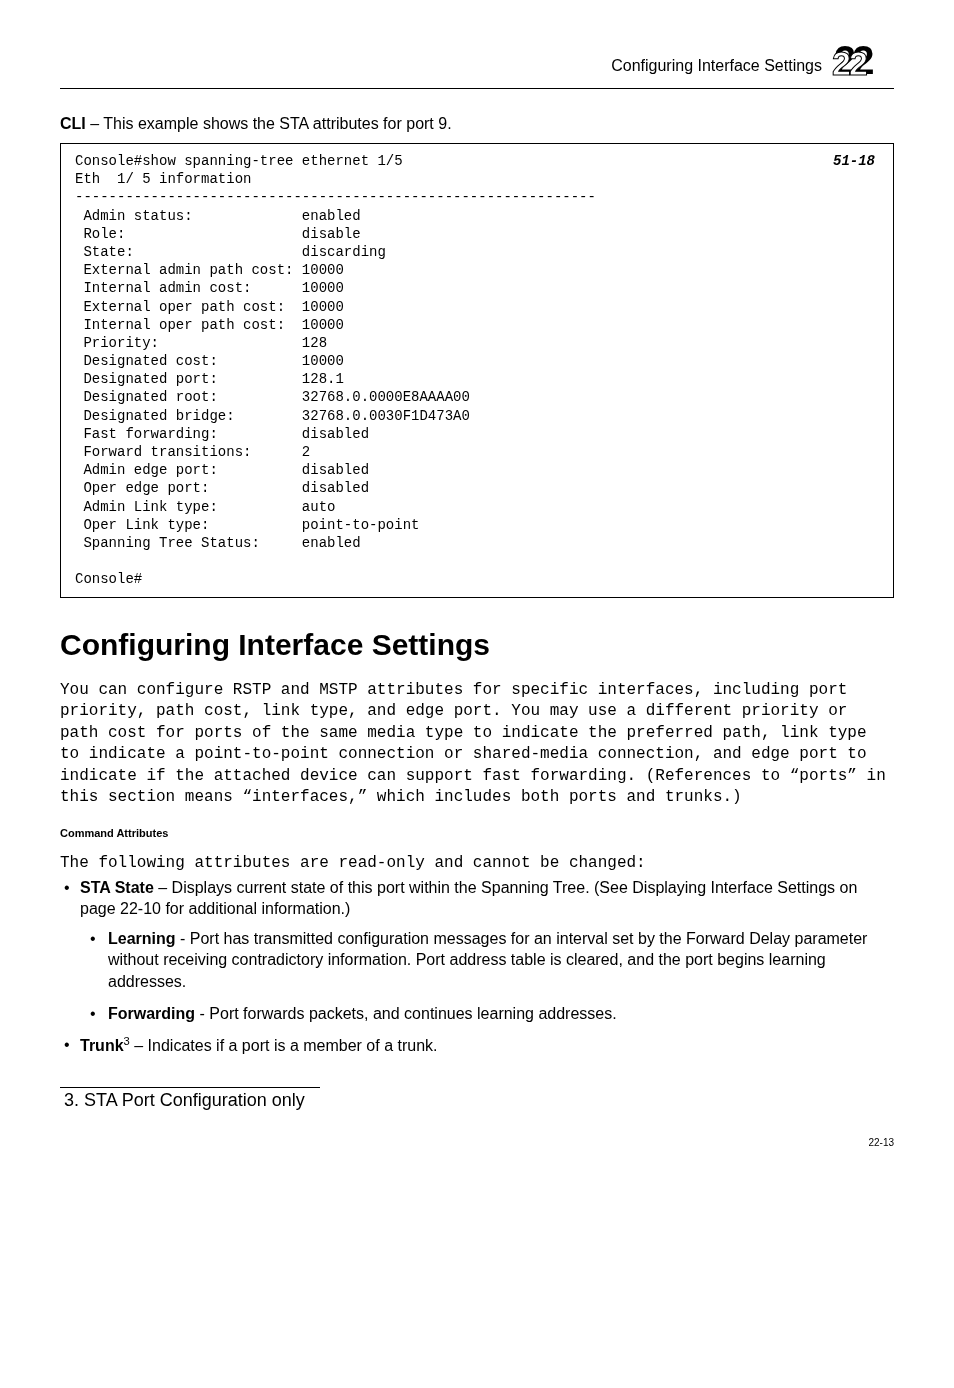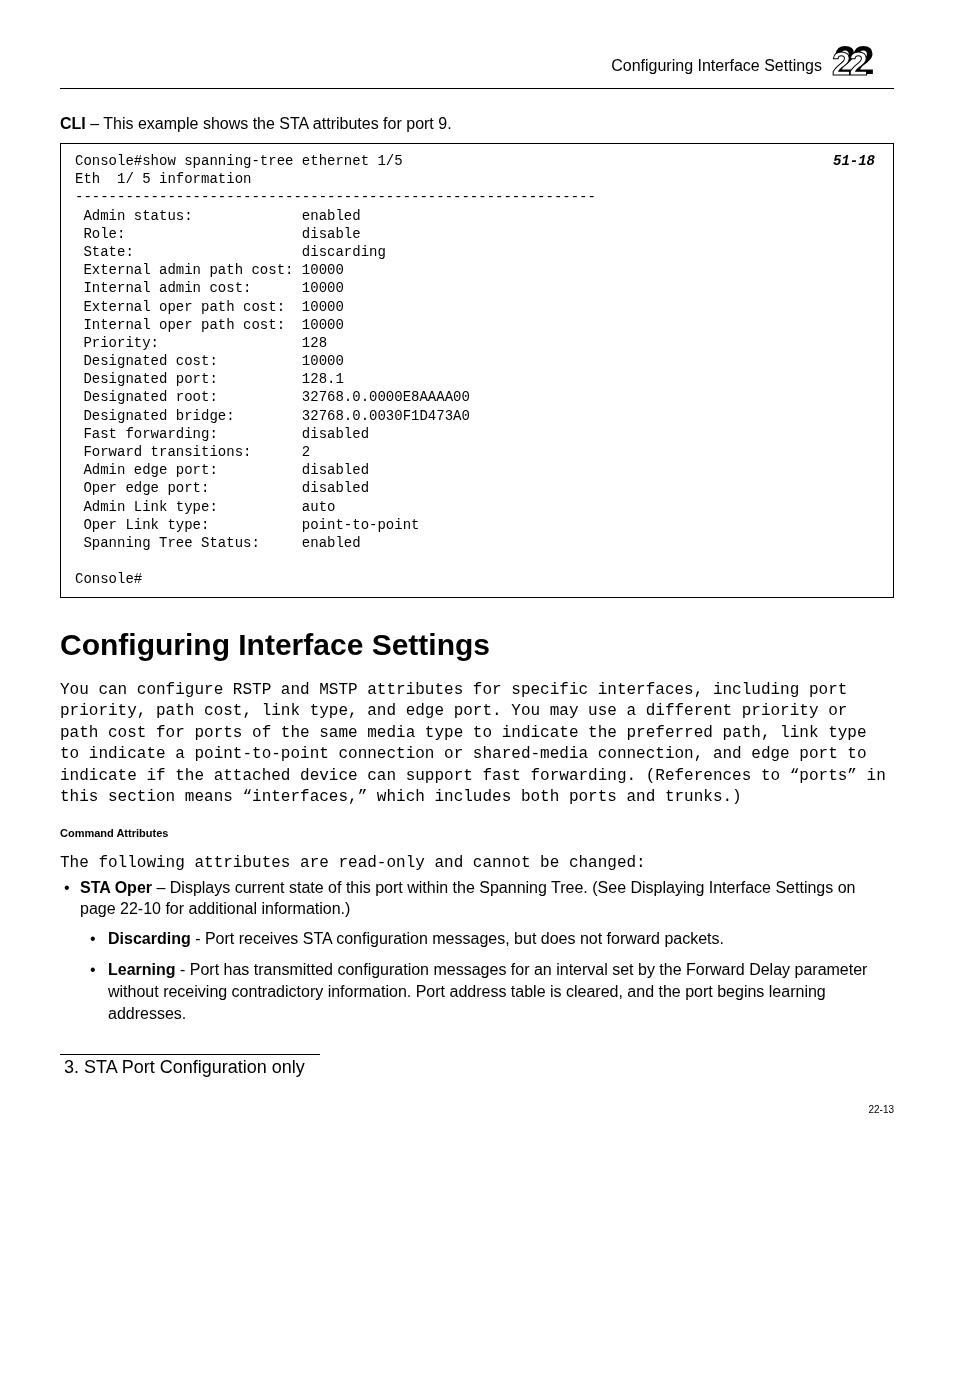--- a/index.html
+++ b/index.html
@@ -192,25 +192,28 @@
 <h1 class="section">Configuring Interface Settings</h1>
 
 <p class="body">You can configure RSTP and MSTP attributes for specific interfaces, including port priority, path cost, link type, and edge port. You may use a different priority or path cost for ports of the same media type to indicate the preferred path, link type to indicate a point-to-point connection or shared-media connection, and edge port to indicate if the attached device can support fast forwarding. (References to “ports” in this section means “interfaces,” which includes both ports and trunks.)</p>
 
 <p class="subhead">Command Attributes</p>
 
 <p class="body" style="margin-bottom:2px">The following attributes are read-only and cannot be changed:</p>
 
 <ul class="top">
   <li>
-    <b>STA Oper</b><span> – Displays current state of this port within the Spanning Tree. (See Displaying Interface Settings on page 22-10 for additional information.)</span>
+    <b>STA State</b><span> – Displays current state of this port within the Spanning Tree. (See Displaying Interface Settings on page 22-10 for additional information.)</span>
     <ul class="nested">
-      <li><b>Discarding</b><span> - Port receives STA configuration messages, but does not forward packets.</span></li>
       <li><b>Learning</b><span> - Port has transmitted configuration messages for an interval set by the Forward Delay parameter without receiving contradictory information. Port address table is cleared, and the port begins learning addresses.</span></li>
+      <li><b>Forwarding</b><span> - Port forwards packets, and continues learning addresses.</span></li>
     </ul>
+  </li>
+  <li>
+    <b>Trunk</b><sup>3</sup><span> – Indicates if a port is a member of a trunk.</span>
   </li>
 </ul>
 
 <div class="footnote-rule"></div>
 <p class="footnote">
   <span>3.</span><span> STA Port Configuration only</span>
 </p>
 
 <div class="pagenum">22-13</div>
 

